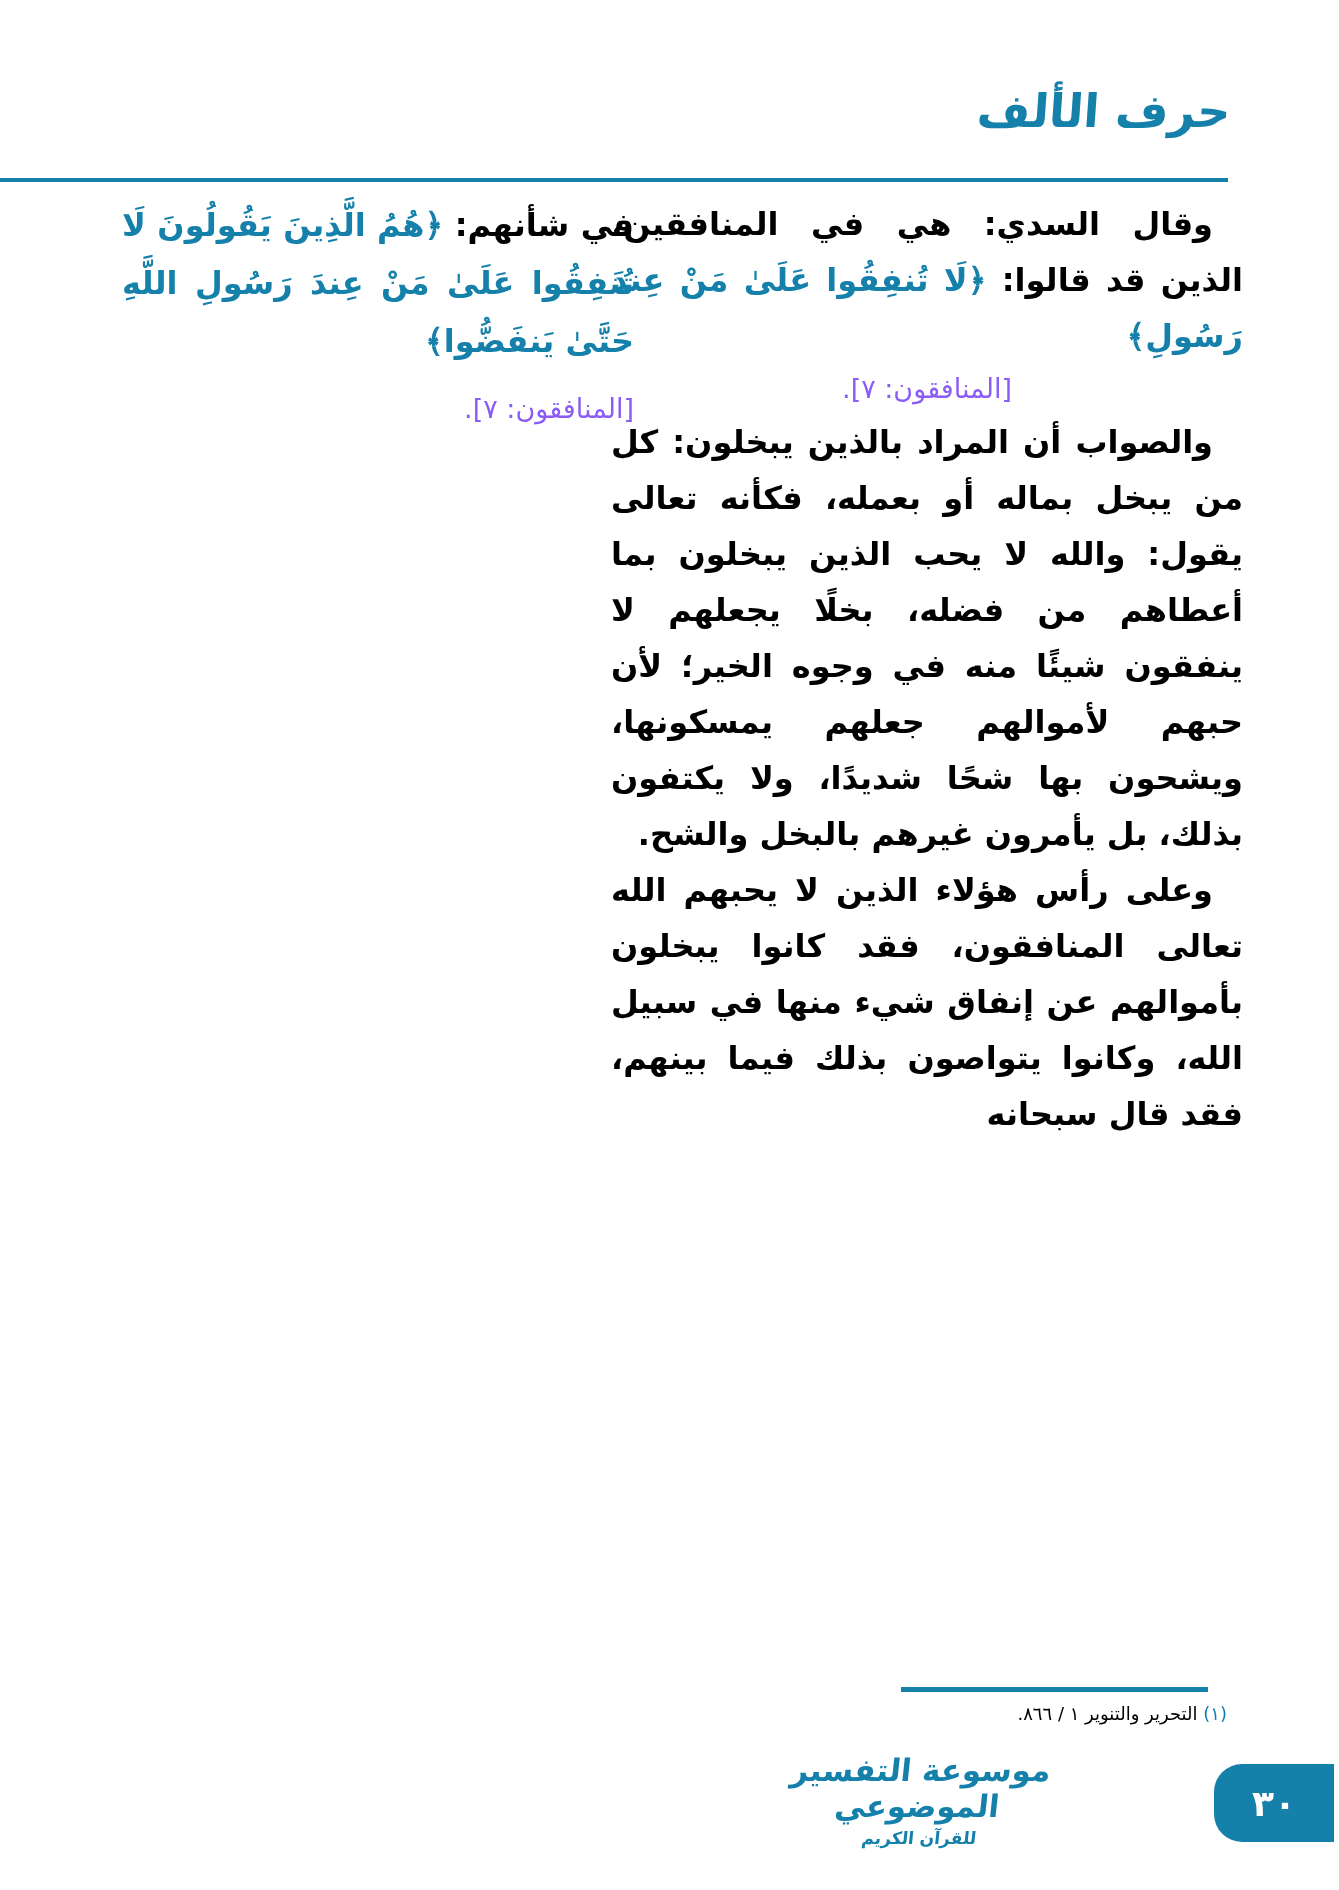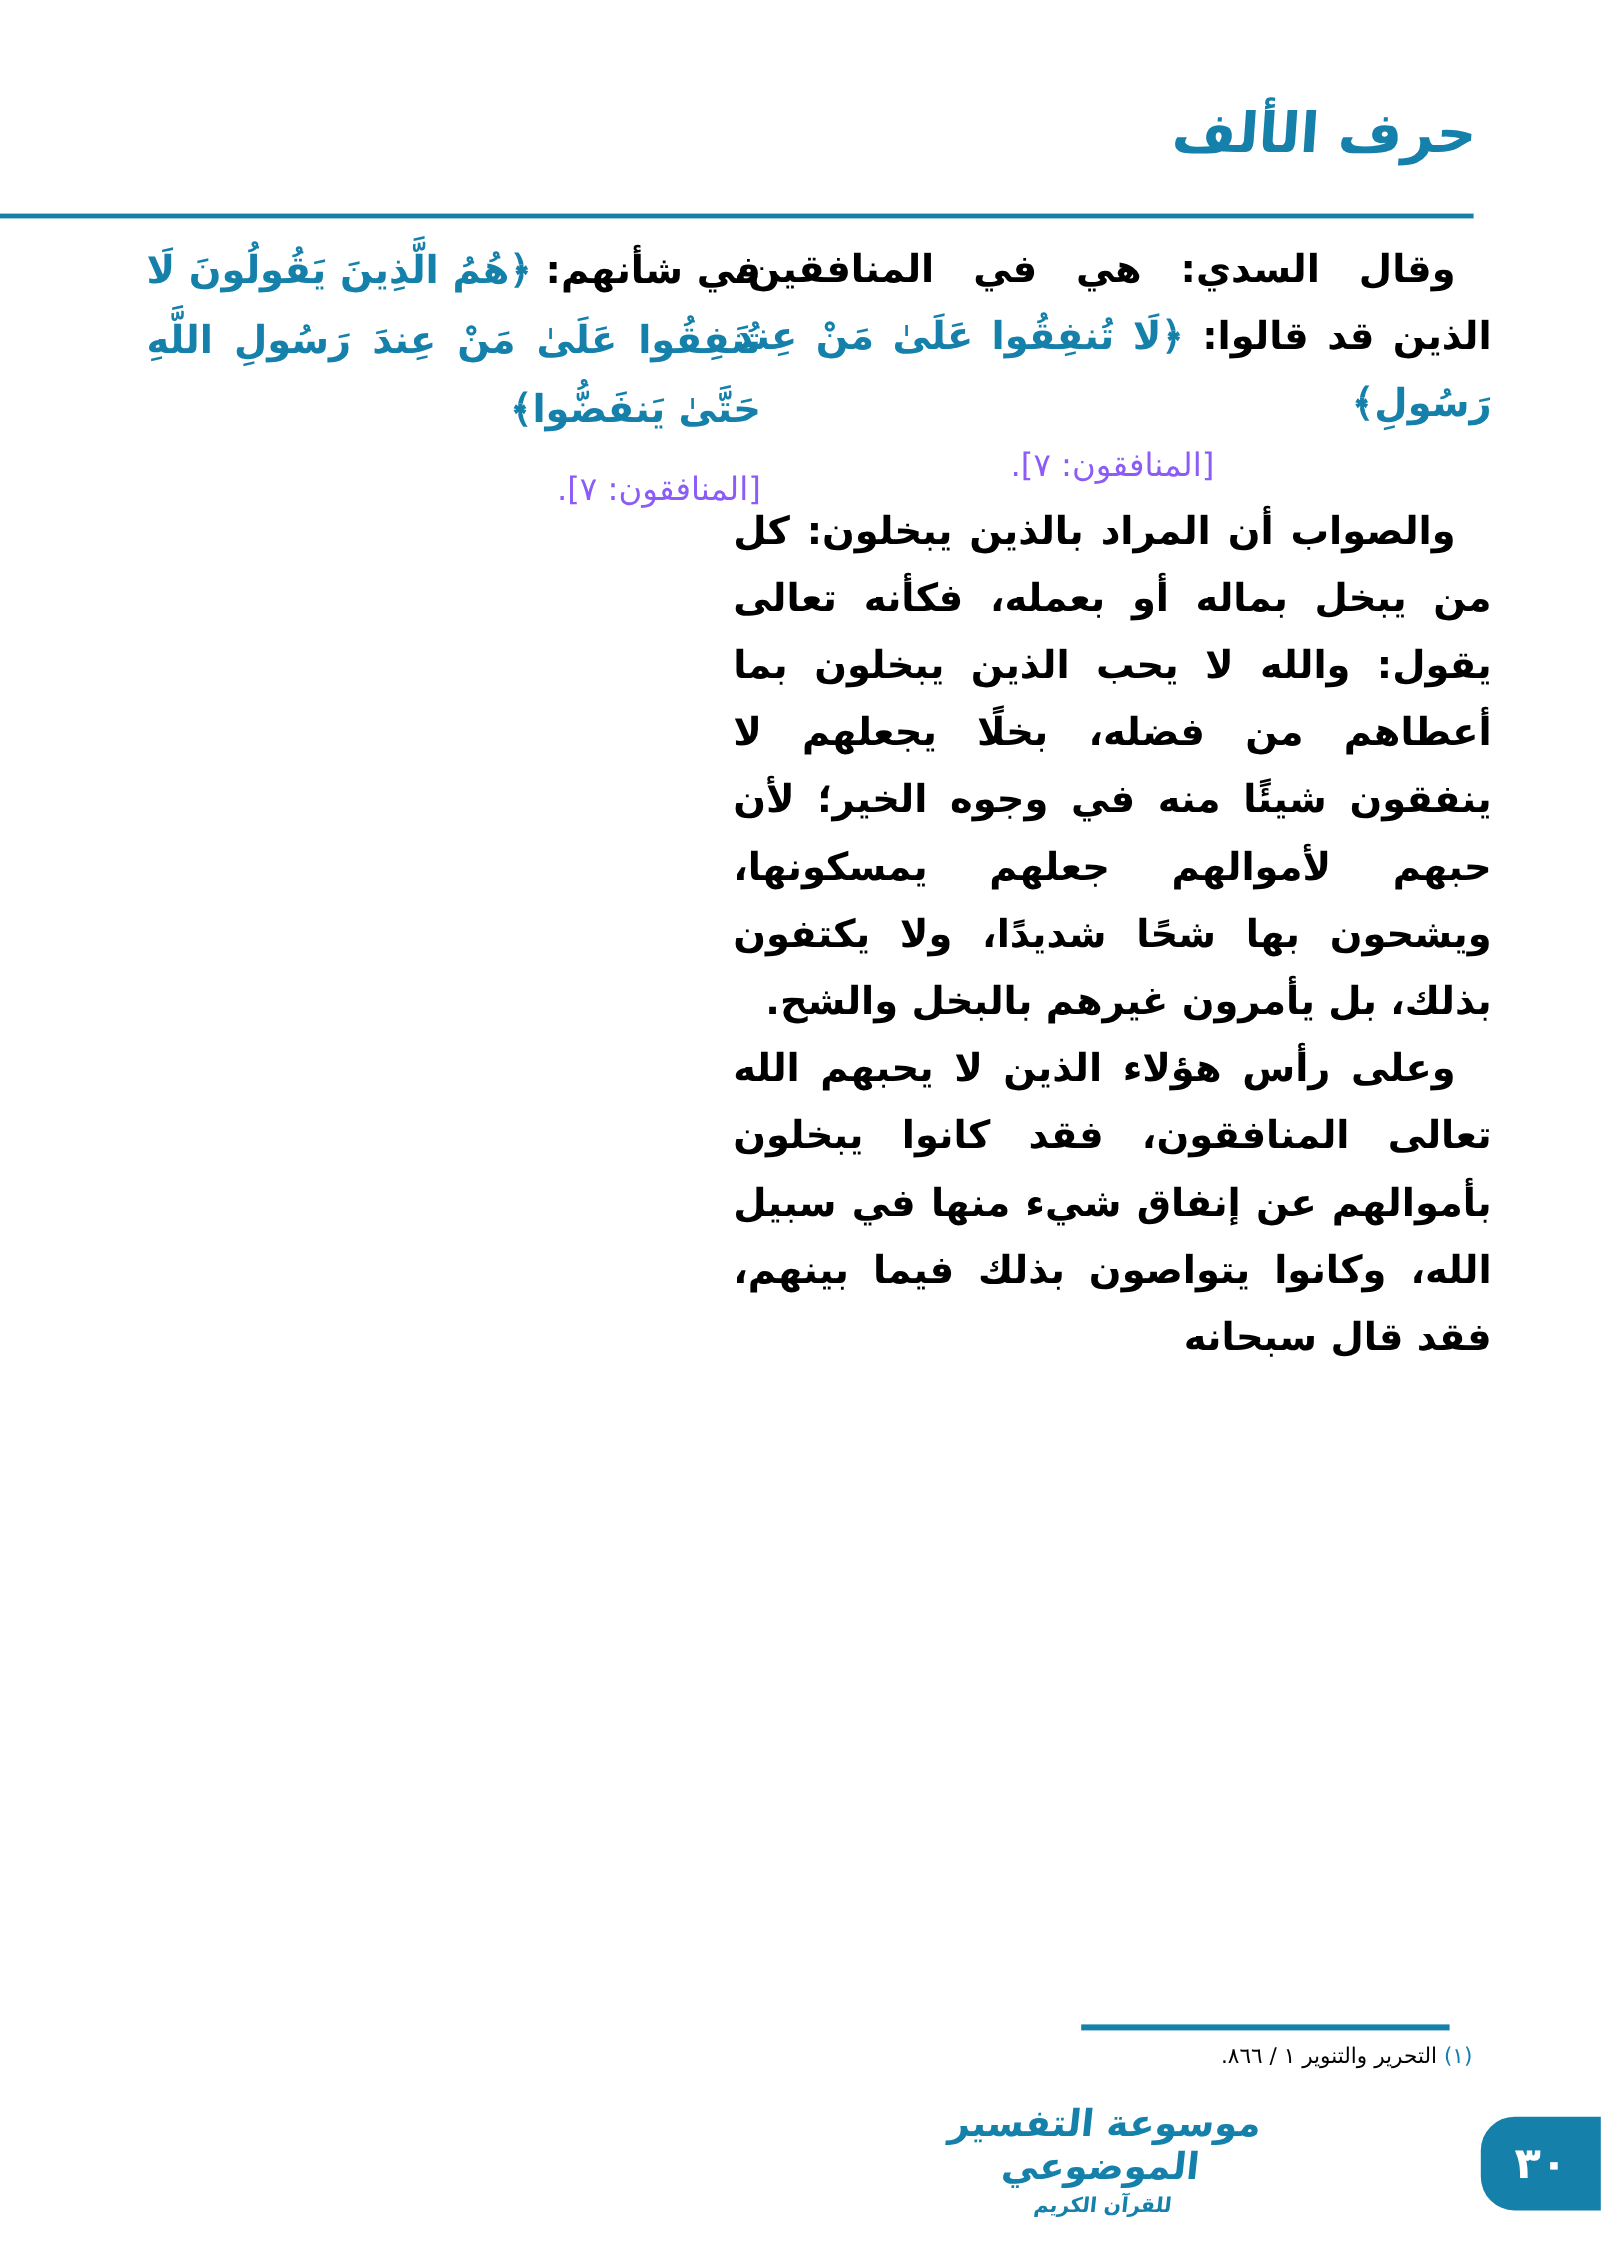--- a/index.html
+++ b/index.html
@@ -73,21 +73,21 @@
     transform:skewX(-6deg);
     letter-spacing:-1px;
   }
   .publisher-logo .l2{
     font-size:17px;font-weight:bold;
     margin-top:4px;
     transform:skewX(-6deg);
   }
   .page-badge{
     position:absolute;top:1764px;right:5px;
-    width:100px;height:78px;
+    width:120px;height:78px;
     background:#1581ab;
     border-radius:28px 0 0 28px;
     color:#ffffff;
     display:flex;align-items:center;justify-content:center;
     font-size:36px;font-weight:bold;
   }
 </style>
 </head>
 <body>
 

